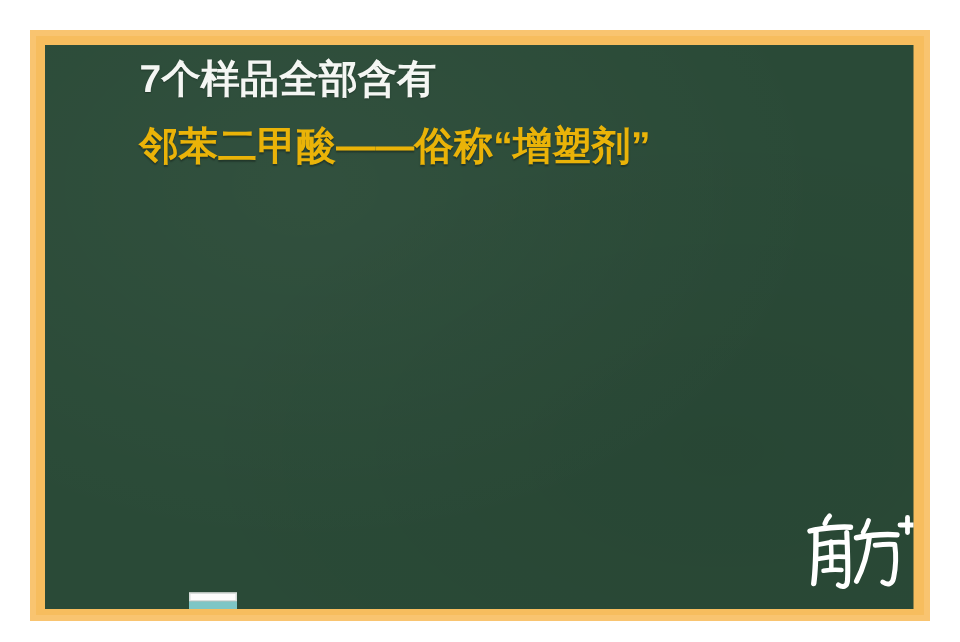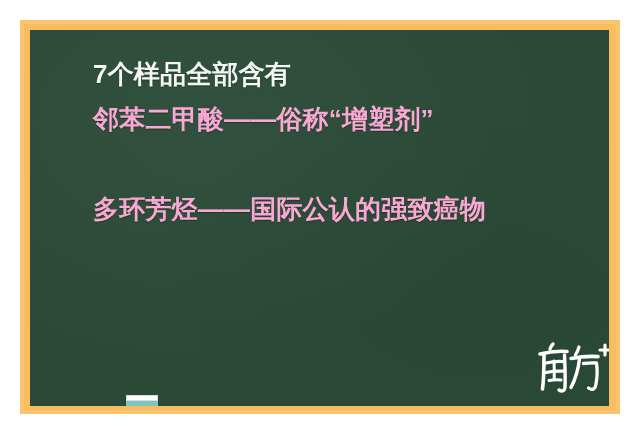--- a/index.html
+++ b/index.html
@@ -61,42 +61,42 @@
     background:
       radial-gradient(ellipse at 30% 25%, rgba(255,255,255,0.035), rgba(255,255,255,0) 62%),
       radial-gradient(ellipse at 78% 72%, rgba(0,0,0,0.05), rgba(0,0,0,0) 60%);
     pointer-events: none;
   }
 
   
   .text-block {
     position: absolute;
     left: 11px;
-    top: 22px;
+    top: 0;
     width: 558px;
   }
 
   .para {
     margin: 0;
     padding: 0;
     text-indent: 2em;
     font-size: 26px;
     line-height: 45px;
     font-weight: bold;
     letter-spacing: 0.2px;
     word-break: break-all;
   }
 
   .para.white {
     color: #f4f6f3;
     text-shadow: 0 1px 1px rgba(0,0,0,0.30);
   }
 
   .para .accent {
-    color: #f9a8d4;
+    color: #eab308;
   }
 
   .spacer {
     height: 45px;
   }
 
   
   .eraser {
     position: absolute;
     left: 96px;
@@ -148,21 +148,20 @@
     <div class="text-block">
 
       <p class="para white">7个样品全部含有</p>
 
       <p class="para white"><span class="accent">邻苯二甲酸——俗称“增塑剂”</span></p>
 
 
       <div class="spacer"></div>
 
 
-      <p class="para white"><span class="accent">多环芳烃——国际公认的强致癌物</span></p>
 
     </div>
 
     <div class="eraser">
       <div class="eraser-top"></div>
       <div class="eraser-felt"></div>
     </div>
 
     <div class="logo">
       <svg viewBox="0 0 72 56" aria-hidden="true">

